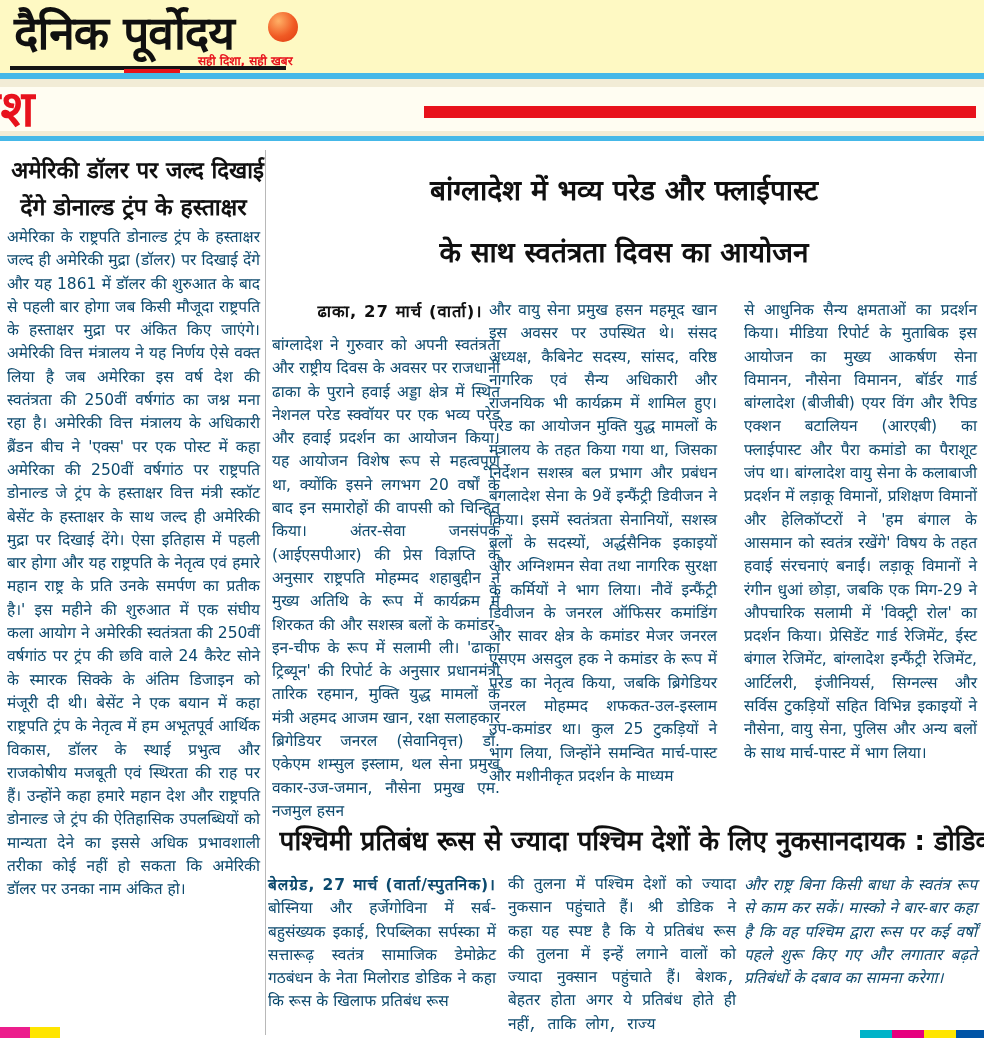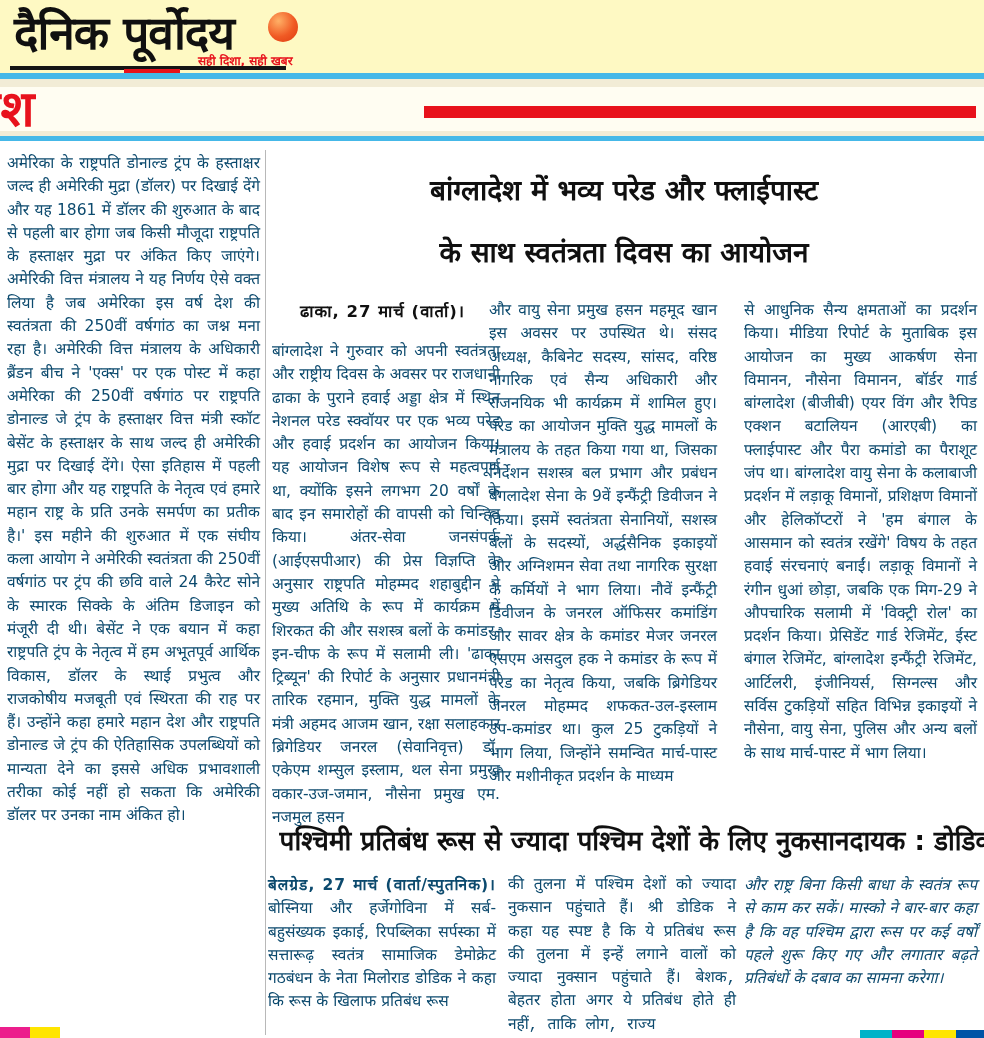--- a/index.html
+++ b/index.html
@@ -32,21 +32,21 @@
   .left-article{position:absolute;left:7px;top:152px;width:253px;}
   .left-headline{font-size:23px;line-height:37px;text-align:center;}
   .left-dateline{margin-top:7px;text-indent:36px;line-height:25px;}
   
   .v-divider{position:absolute;left:265px;top:150px;width:1px;height:885px;background:#b8b8b8;}
   
   .main-headline{position:absolute;left:270px;top:160px;width:708px;text-align:center;
         font-size:28px;line-height:62px;font-weight:800;}
   .m-col{position:absolute;top:299px;width:228px;}
   .m-col1{left:272px;} .m-col2{left:489px;} .m-col3{left:744px;width:233px;}
-  .m-dateline{text-indent:28px;line-height:25px;letter-spacing:1px;margin-bottom:16px;}
+  .m-dateline{text-indent:28px;line-height:25px;letter-spacing:1px;margin-bottom:10px;text-align:center;}
   
   .bottom-headline{position:absolute;left:268px;top:821px;width:716px;text-align:center;
         font-size:27px;line-height:40px;font-weight:800;}
   .b-col{position:absolute;top:874px;width:228px;}
   .b-col1{left:268px;} .b-col2{left:508px;font-family:Liberation Mono, monospace;} .b-col3{left:744px;width:233px;font-style:italic;}
   .b-col .dateline-inline{font-weight:bold;letter-spacing:1px;}
   
   .mark{position:absolute;height:11px;}
   .mark-l-magenta{left:0;top:1027px;width:30px;background:#ec1e8c;}
   .mark-l-yellow{left:30px;top:1027px;width:30px;background:#ffe500;}
@@ -66,20 +66,24 @@
   <div class="masthead-ribbon"></div>
 </div>
 
 <div class="section-strip">
   <div class="section-panel"></div>
   <div class="section-label">देश</div>
   <div class="section-bar"></div>
 </div>
 
 <div class="left-article">
+  <div class="headline left-headline">
+    <span class="hl-line fit-center" style="transform: scaleX(0.965649); transform-origin: center center;">अमेरिकी डॉलर पर जल्द दिखाई</span>
+    <span class="hl-line fit-center">देंगे डोनाल्ड ट्रंप के हस्ताक्षर</span>
+  </div>
   <div class="body-text">अमेरिका के राष्ट्रपति डोनाल्ड ट्रंप के हस्ताक्षर जल्द ही अमेरिकी मुद्रा (डॉलर) पर दिखाई देंगे और यह 1861 में डॉलर की शुरुआत के बाद से पहली बार होगा जब किसी मौजूदा राष्ट्रपति के हस्ताक्षर मुद्रा पर अंकित किए जाएंगे। अमेरिकी वित्त मंत्रालय ने यह निर्णय ऐसे वक्त लिया है जब अमेरिका इस वर्ष देश की स्वतंत्रता की 250वीं वर्षगांठ का जश्न मना रहा है। अमेरिकी वित्त मंत्रालय के अधिकारी ब्रैंडन बीच ने 'एक्स' पर एक पोस्ट में कहा अमेरिका की 250वीं वर्षगांठ पर राष्ट्रपति डोनाल्ड जे ट्रंप के हस्ताक्षर वित्त मंत्री स्कॉट बेसेंट के हस्ताक्षर के साथ जल्द ही अमेरिकी मुद्रा पर दिखाई देंगे। ऐसा इतिहास में पहली बार होगा और यह राष्ट्रपति के नेतृत्व एवं हमारे महान राष्ट्र के प्रति उनके समर्पण का प्रतीक है।' इस महीने की शुरुआत में एक संघीय कला आयोग ने अमेरिकी स्वतंत्रता की 250वीं वर्षगांठ पर ट्रंप की छवि वाले 24 कैरेट सोने के स्मारक सिक्के के अंतिम डिजाइन को मंजूरी दी थी। बेसेंट ने एक बयान में कहा राष्ट्रपति ट्रंप के नेतृत्व में हम अभूतपूर्व आर्थिक विकास, डॉलर के स्थाई प्रभुत्व और राजकोषीय मजबूती एवं स्थिरता की राह पर हैं। उन्होंने कहा हमारे महान देश और राष्ट्रपति डोनाल्ड जे ट्रंप की ऐतिहासिक उपलब्धियों को मान्यता देने का इससे अधिक प्रभावशाली तरीका कोई नहीं हो सकता कि अमेरिकी डॉलर पर उनका नाम अंकित हो।</div>
 </div>
 
 <div class="v-divider"></div>
 
 <div class="main-headline headline">
   <span class="hl-line fit-center">बांग्लादेश में भव्य परेड और फ्लाईपास्ट</span>
   <span class="hl-line fit-center">के साथ स्वतंत्रता दिवस का आयोजन</span>
 </div>
 

